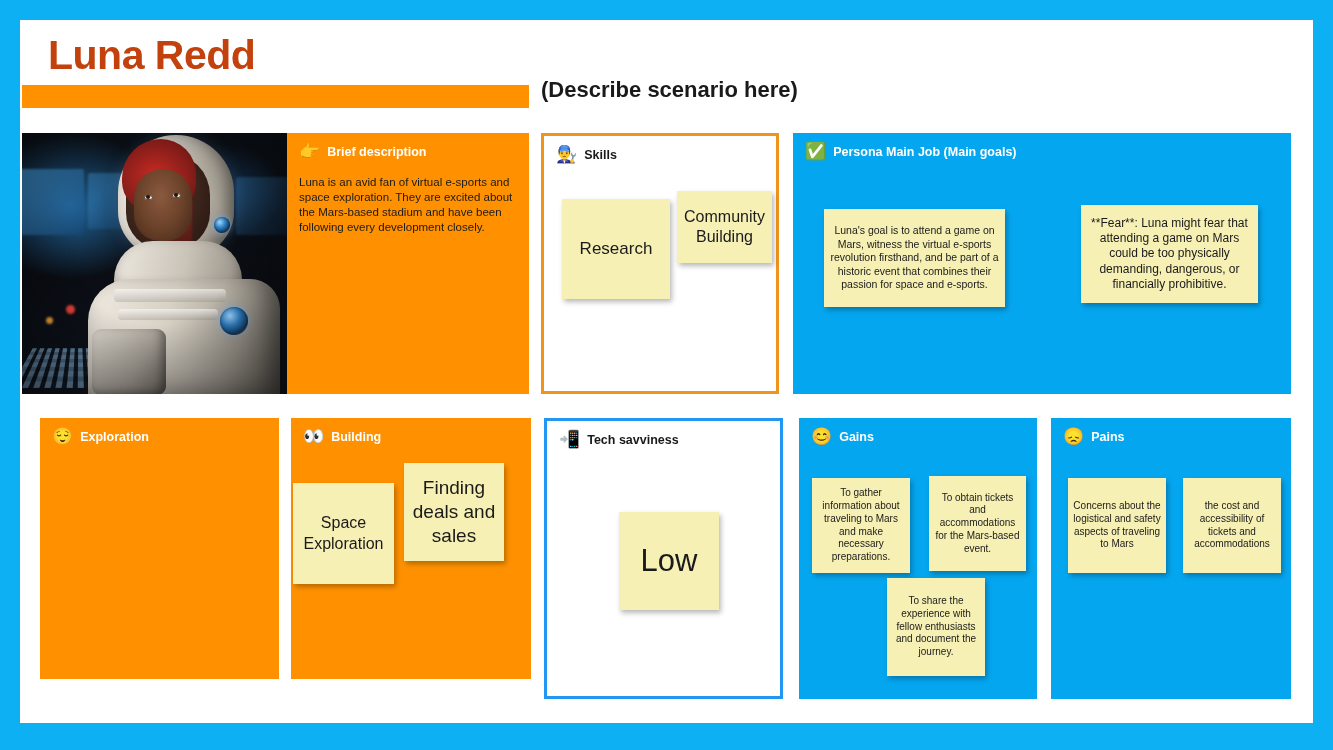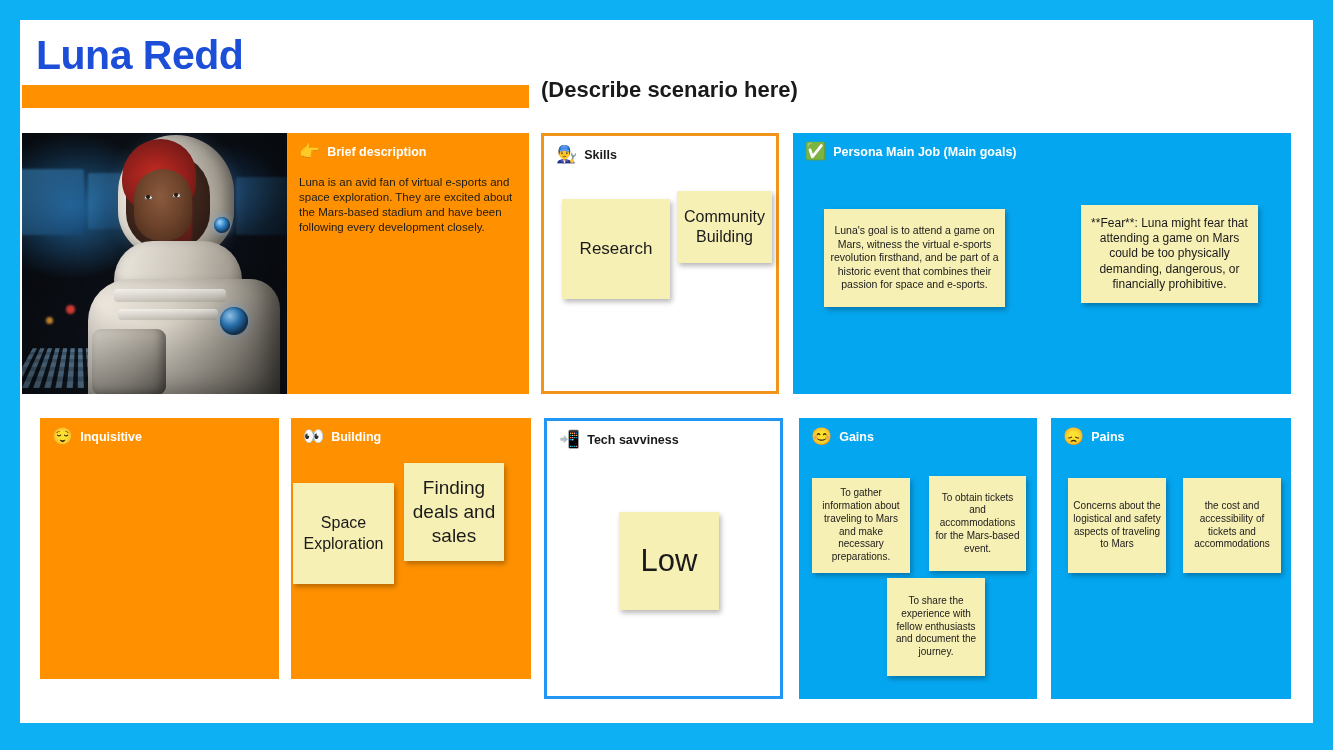--- a/index.html
+++ b/index.html
@@ -17,25 +17,25 @@
     left: 20px;
     top: 20px;
     width: 1293px;
     height: 703px;
     background: #FFFFFF;
   }
 
   
   #persona-title {
     position: absolute;
-    left: 16px;
+    left: 28px;
     top: 12px;
     font-size: 41px;
     font-weight: bold;
-    color: #1d4ed8;
+    color: #c2410c;
     letter-spacing: -0.5px;
   }
   #title-underline {
     position: absolute;
     left: 2px;
     top: 65px;
     width: 507px;
     height: 23px;
     background: #FF9100;
   }
@@ -290,21 +290,21 @@
       <span class="hdr-icon">✅</span>
       <span class="hdr-label">Persona Main Job (Main goals)</span>
     </div>
     <div class="note" id="mainjob-note-0">Luna's goal is to attend a game on Mars, witness the virtual e-sports revolution firsthand, and be part of a historic event that combines their passion for space and e-sports.</div>
     <div class="note" id="mainjob-note-1">**Fear**: Luna might fear that attending a game on Mars could be too physically demanding, dangerous, or financially prohibitive.</div>
   </div>
 
   <div id="personality-panel" class="panel panel-orange">
     <div class="panel-header hdr-white">
       <span class="hdr-icon">😌</span>
-      <span class="hdr-label">Inquisitive</span>
+      <span class="hdr-label">Exploration</span>
     </div>
   </div>
 
   <div id="interests-panel" class="panel panel-orange">
     <div class="panel-header hdr-white">
       <span class="hdr-icon">👀</span>
       <span class="hdr-label">Building</span>
     </div>
     <div class="note" id="interests-note-0">Space Exploration</div>
     <div class="note" id="interests-note-1">Finding deals and sales</div>

